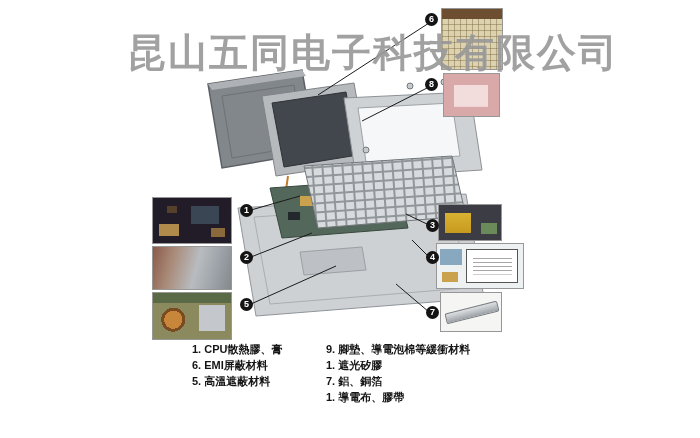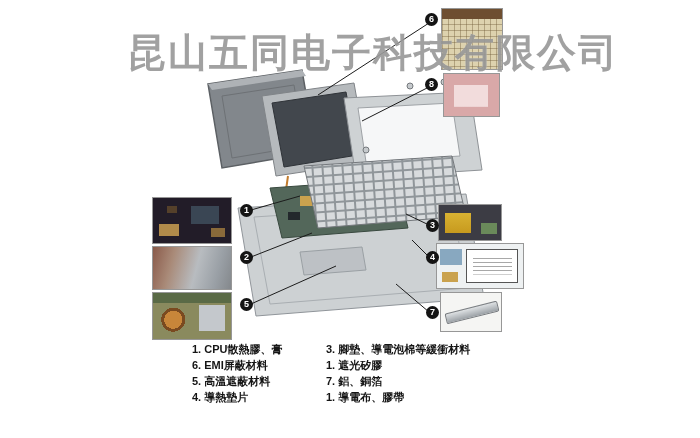--- a/index.html
+++ b/index.html
@@ -161,23 +161,22 @@
   <div class="co" style="left:426px;top:251px">4</div>
   <div class="co" style="left:426px;top:306px">7</div>
   <div class="co" style="left:425px;top:13px">6</div>
   <div class="co" style="left:425px;top:78px">8</div>
 
   <div class="legend">
     <div class="legend-col first">
       <div class="legend-item">1. CPU散熱膠、膏</div>
       <div class="legend-item">6. EMI屏蔽材料</div>
       <div class="legend-item">5. 高溫遮蔽材料</div>
-      <div class="legend-item">4. 導熱墊片</div>
     </div>
     <div class="legend-col">
-      <div class="legend-item">3. 腳墊、導電泡棉等緩衝材料</div>
+      <div class="legend-item">9. 腳墊、導電泡棉等緩衝材料</div>
       <div class="legend-item">1. 遮光矽膠</div>
       <div class="legend-item">7. 鋁、銅箔</div>
       <div class="legend-item">1. 導電布、膠帶</div>
     </div>
   </div>
 
 </div>
 
 </body></html>

